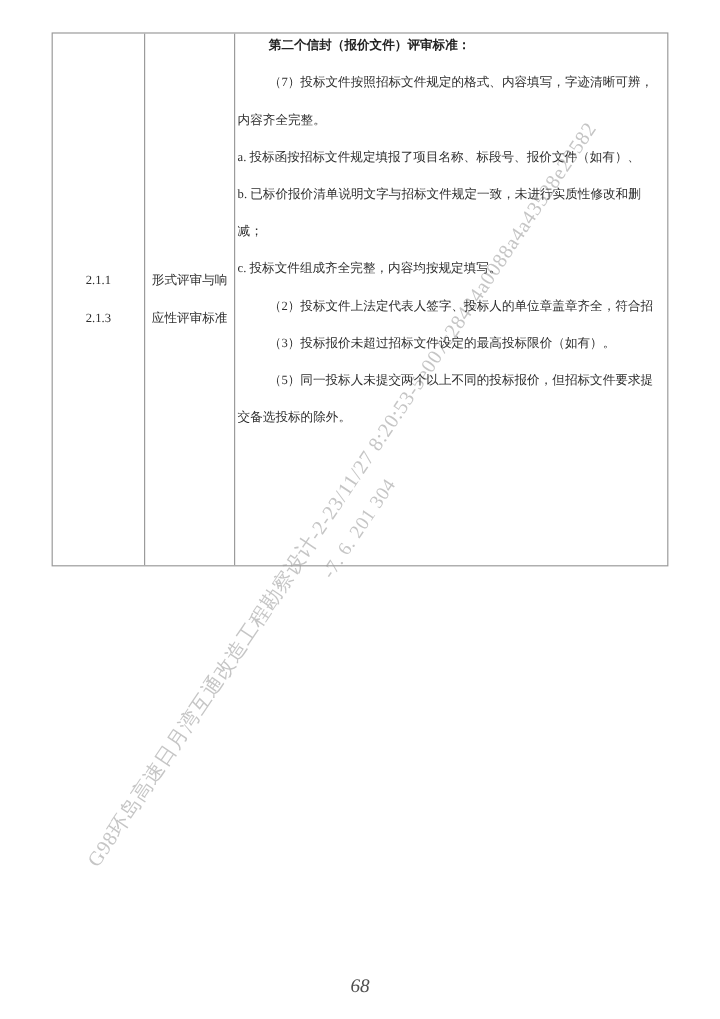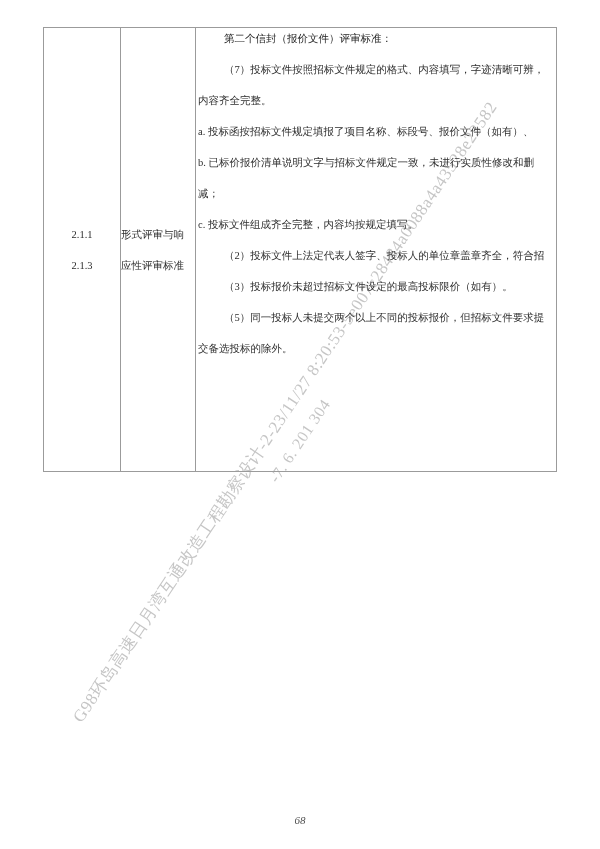--- a/index.html
+++ b/index.html
@@ -65,50 +65,51 @@
     flex-direction: column;
     justify-content: center;
     align-items: center;
   }
   #col-criteria {
     width: 75px;
     border-right: 1px solid #9b9b9b;
     display: flex;
     flex-direction: column;
     justify-content: center;
+    align-items: center;
   }
   #col-content {
     flex: 1;
     padding: 0 12px 0 2px;
   }
   #col-content .inner {
     margin-top: -5px;
   }
   .content-line {
     white-space: nowrap;
   }
   .content-line.ind {
     text-indent: 26px;
   }
   .content-line.bold {
-    font-weight: normal;
+    font-weight: bold;
     color: #232323;
   }
   .side-line {
     white-space: nowrap;
   }
 
   
   #page-number {
     position: absolute;
     left: 270px;
     top: 814px;
     width: 60px;
     text-align: center;
-    font-size: 11px;
+    font-size: 16px;
     color: #4f4f4f;
     z-index: 2;
     font-style: italic;
   }
 </style>
 </head>
 <body>
 
 <div id="page">
 

